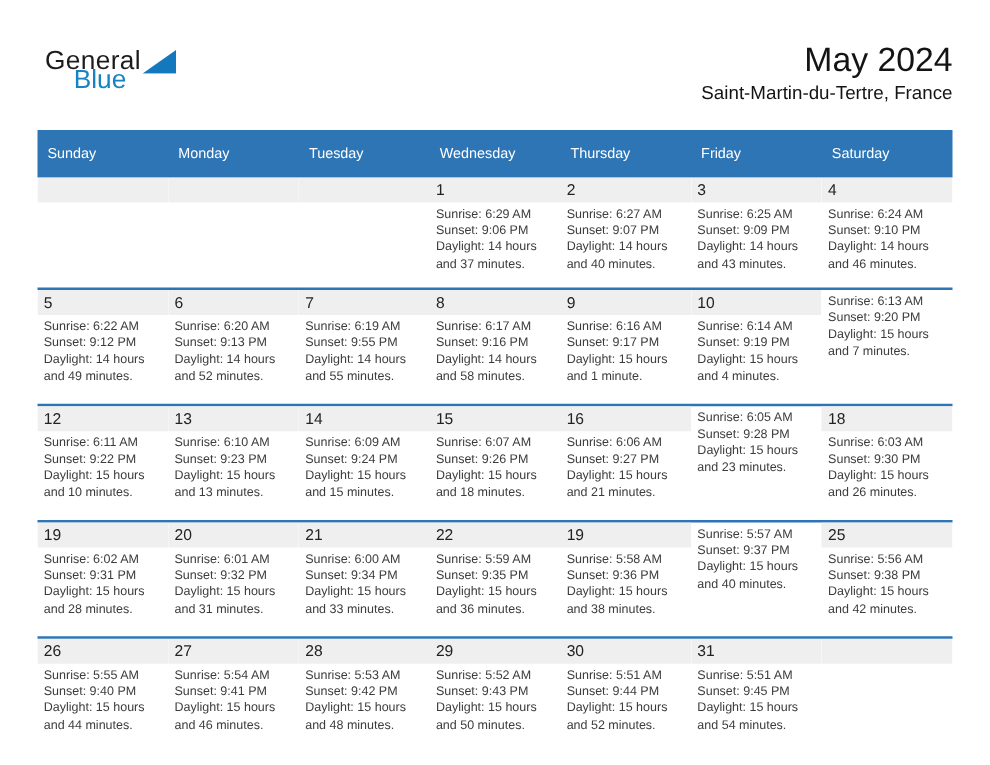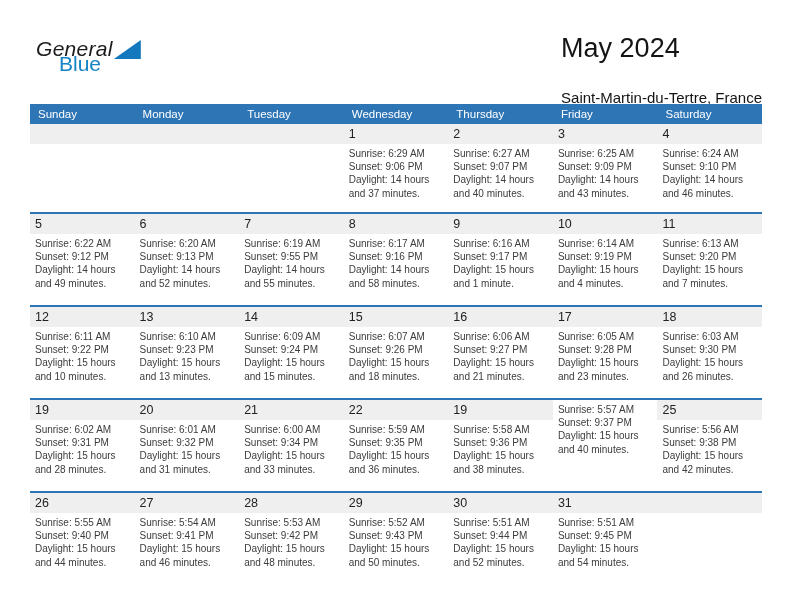--- a/index.html
+++ b/index.html
@@ -7,36 +7,36 @@
   body {
     font-family: "Liberation Sans", sans-serif;
     background: #ffffff;
     position: relative;
     overflow: hidden;
   }
 
   
   .logo { position: absolute; left: 36px; top: 38px; }
   .logo-row1 { display: flex; align-items: flex-end; }
-  .logo-general { font-size: 21px; color: #1c1c1c; letter-spacing: 0.3px; line-height: 21px; font-style: italic; }
+  .logo-general { font-size: 21px; color: #1c1c1c; letter-spacing: 0.3px; line-height: 21px; }
   .logo-triangle {
     display: inline-block; width: 27px; height: 19px;
     background: #1378be; margin-left: 1px;
     clip-path: polygon(0 100%, 100% 0, 100% 100%);
   }
   .logo-blue { display: block; font-size: 21px; color: #1583c6; margin-left: 23px; margin-top: -6px; line-height: 22px; }
 
   
-  .title-block { position: absolute; right: 30px; top: 33px; text-align: left; }
+  .title-block { position: absolute; right: 30px; top: 33px; text-align: right; }
   .page-title { font-size: 27px; color: #141414; line-height: 30px; }
-  .page-subtitle { font-size: 15px; color: #141414; margin-top: 26px; }
+  .page-subtitle { font-size: 15px; color: #141414; margin-top: 3px; }
 
   
   .calendar { position: absolute; left: 30px; top: 104px; width: 732px; }
-  .dow-row { display: flex; background: #2e75b6; height: 20px; align-items: center; }
+  .dow-row { display: flex; background: #2e75b6; height: 38px; align-items: center; }
   .dow-cell { flex: 1 1 0; color: #ffffff; font-size: 11.5px; padding-left: 8px; white-space: nowrap; overflow: hidden; }
   .week-row { display: flex; height: 93px; border-top: 2px solid #2e75b6; }
   .week-row.first { height: 88px; border-top: none; }
   .day-cell { flex: 1 1 0; overflow: hidden; }
   .day-band { height: 20px; background: #efefef; display: flex; align-items: center; }
   .day-num { font-size: 12.5px; color: #222222; padding-left: 5px; }
   .day-info { padding: 3px 3px 0 5px; }
   .info-line { font-size: 10px; line-height: 13.2px; color: #3c3c3c; white-space: nowrap; }
 </style>
 </head>
@@ -206,23 +206,20 @@
             <span class="day-num">10</span>
           </div>
           <div class="day-info">
             <div class="info-line">Sunrise: 6:14 AM</div>
             <div class="info-line">Sunset: 9:19 PM</div>
             <div class="info-line">Daylight: 15 hours</div>
             <div class="info-line">and 4 minutes.</div>
           </div>
         </div>
         <div class="day-cell">
-          <div class="day-band">
-            <span class="day-num">11</span>
-          </div>
           <div class="day-info">
             <div class="info-line">Sunrise: 6:13 AM</div>
             <div class="info-line">Sunset: 9:20 PM</div>
             <div class="info-line">Daylight: 15 hours</div>
             <div class="info-line">and 7 minutes.</div>
           </div>
         </div>
       </div>
       <div class="week-row">
         <div class="day-cell">
@@ -274,23 +271,20 @@
             <span class="day-num">16</span>
           </div>
           <div class="day-info">
             <div class="info-line">Sunrise: 6:06 AM</div>
             <div class="info-line">Sunset: 9:27 PM</div>
             <div class="info-line">Daylight: 15 hours</div>
             <div class="info-line">and 21 minutes.</div>
           </div>
         </div>
         <div class="day-cell">
-          <div class="day-band">
-            <span class="day-num">17</span>
-          </div>
           <div class="day-info">
             <div class="info-line">Sunrise: 6:05 AM</div>
             <div class="info-line">Sunset: 9:28 PM</div>
             <div class="info-line">Daylight: 15 hours</div>
             <div class="info-line">and 23 minutes.</div>
           </div>
         </div>
         <div class="day-cell">
           <div class="day-band">
             <span class="day-num">18</span>

